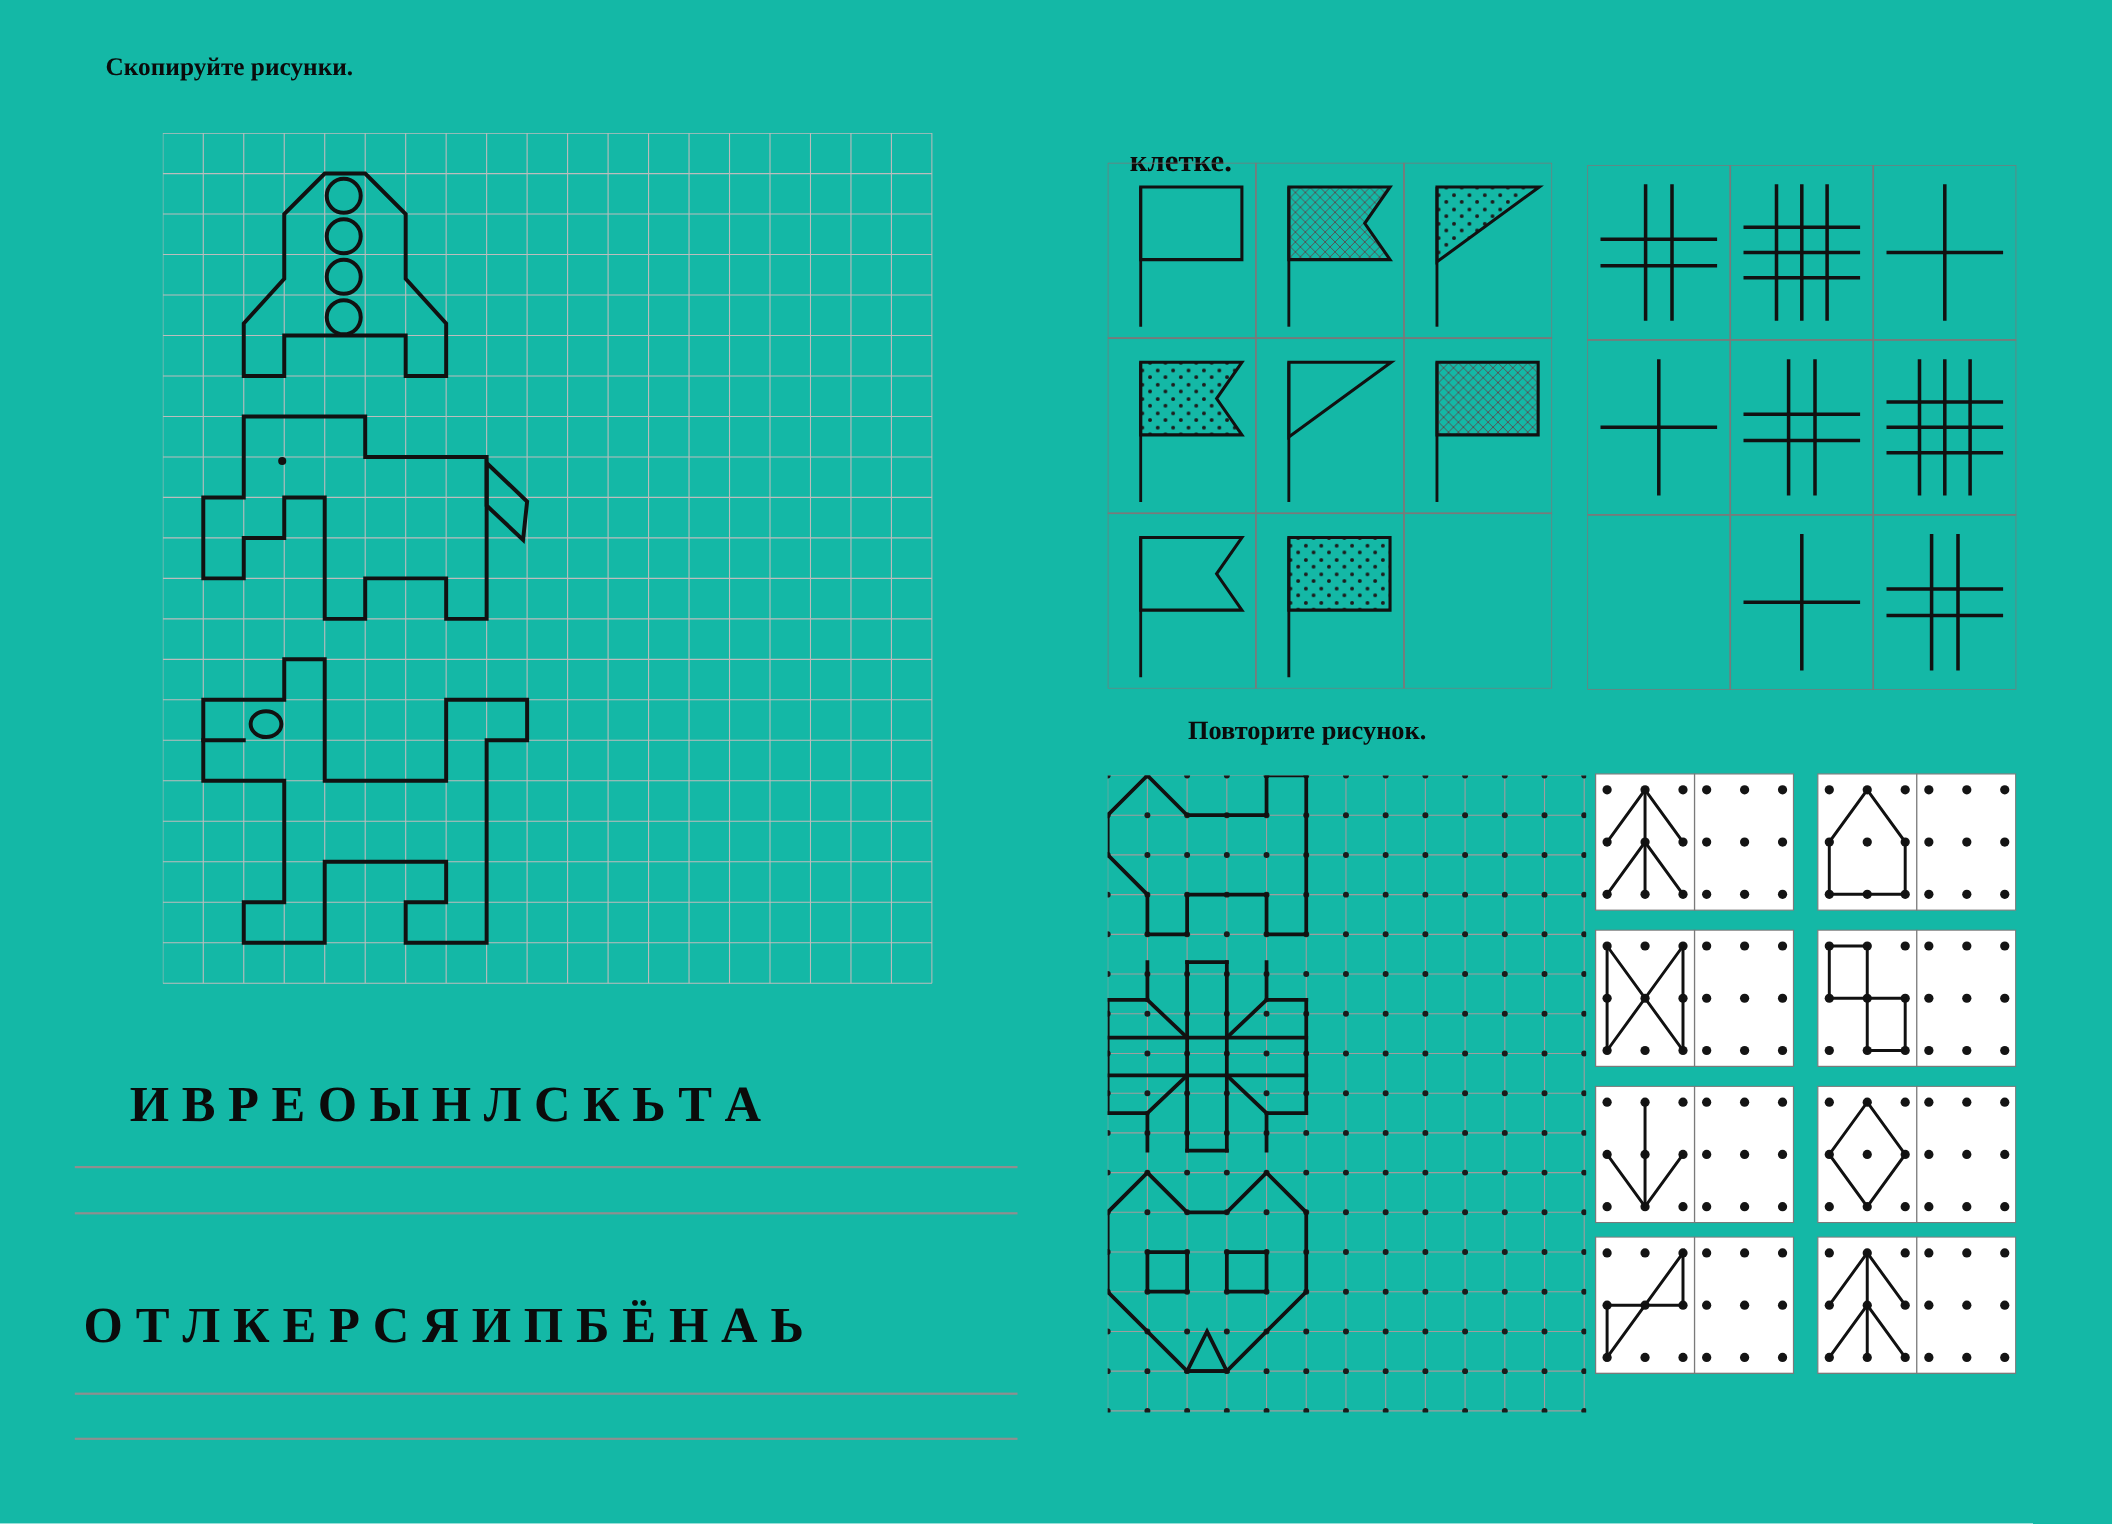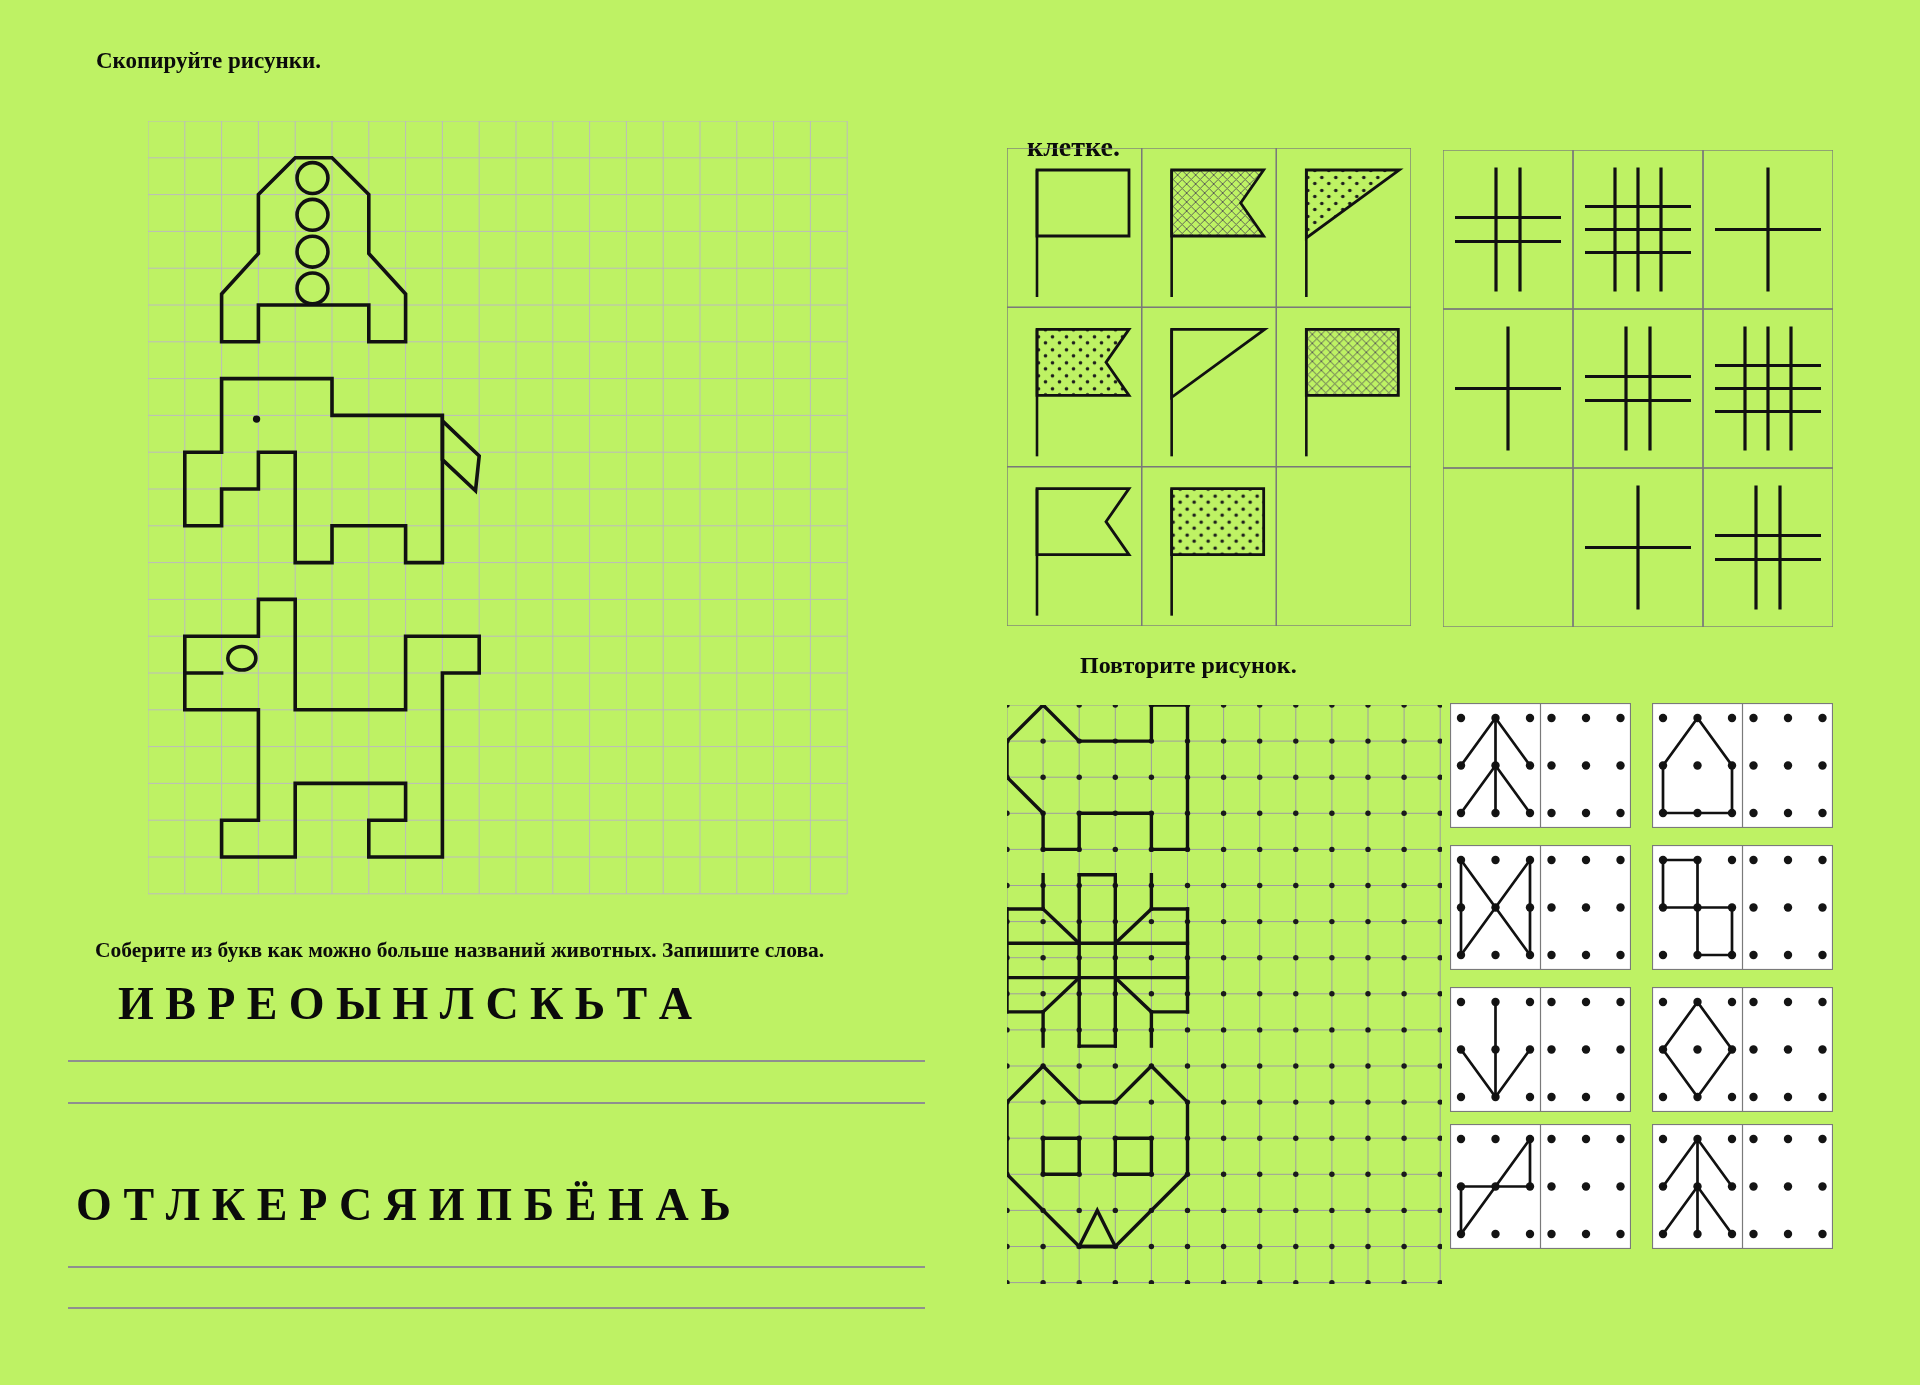--- a/index.html
+++ b/index.html
@@ -1,16 +1,16 @@
 <!DOCTYPE html>
 <html><head>
 <meta charset="utf-8">
 <style>
   html,body{margin:0;padding:0;background:#ffffff;}
-  #page{position:relative;width:1920px;height:1385px;background:#bef264;overflow:hidden;
+  #page{position:relative;width:1920px;height:1385px;background:#14b8a6;overflow:hidden;
         font-family:"Liberation Serif", serif;color:#0b0b0b;}
   .abs{position:absolute;}
   .title{font-weight:bold;font-size:23px;white-space:nowrap;}
   .task-title{font-weight:bold;font-size:21.5px;white-space:nowrap;}
   .letters-row{display:flex;justify-content:space-between;font-weight:bold;font-size:46px;line-height:1;}
   .write-line{height:0;border-top:2px solid #8f8f8f;}
   svg{display:block;}
 </style>
 </head>
 <body>
@@ -72,21 +72,20 @@
           <path d="M73.6,257.6 L184.0,257.6 L184.0,294.4 L294.4,294.4 L294.4,441.6 L257.6,441.6 L257.6,404.8 L184.0,404.8 L184.0,441.6 L147.2,441.6 L147.2,331.2 L110.4,331.2 L110.4,368.0 L73.6,368.0 L73.6,404.8 L36.8,404.8 L36.8,331.2 L73.6,331.2 Z" fill="none" stroke="#111111" stroke-width="3.6" stroke-linejoin="miter" stroke-linecap="square"></path>
           <path d="M294.4,299.9 L331.2,334.9 L327.5,369.8 L294.4,338.6 Z" fill="none" stroke="#111111" stroke-width="3.6" stroke-linejoin="miter" stroke-linecap="square"></path>
           <circle cx="108.56" cy="298.08" r="3.6799999999999997" fill="#111111" stroke="#111111" stroke-width="0"></circle>
           <path d="M110.4,478.4 L147.2,478.4 L147.2,588.8 L257.6,588.8 L257.6,515.2 L331.2,515.2 L331.2,552.0 L294.4,552.0 L294.4,736.0 L220.8,736.0 L220.8,699.2 L257.6,699.2 L257.6,662.4 L147.2,662.4 L147.2,736.0 L73.6,736.0 L73.6,699.2 L110.4,699.2 L110.4,588.8 L36.8,588.8 L36.8,515.2 L110.4,515.2 Z" fill="none" stroke="#111111" stroke-width="3.6" stroke-linejoin="miter" stroke-linecap="square"></path>
           <path d="M36.8,552.0 L73.6,552.0" fill="none" stroke="#111111" stroke-width="3.6" stroke-linejoin="miter" stroke-linecap="square"></path>
           <ellipse cx="93.83999999999999" cy="537.28" rx="13.983999999999998" ry="11.776" fill="none" stroke="#111111" stroke-width="3.6"></ellipse>
         </g>
       </svg>
   </div>
 
-  <div class="abs task-title" style="left:95px;top:938px;">Соберите из букв как можно больше названий животных. Запишите слова.</div>
 
   <div class="abs letters-row" style="left:118px;top:981px;width:574px;" id="animalsLetters">
       <span>И</span>
       <span>В</span>
       <span>Р</span>
       <span>Е</span>
       <span>О</span>
       <span>Ы</span>
       <span>Н</span>
       <span>Л</span>

